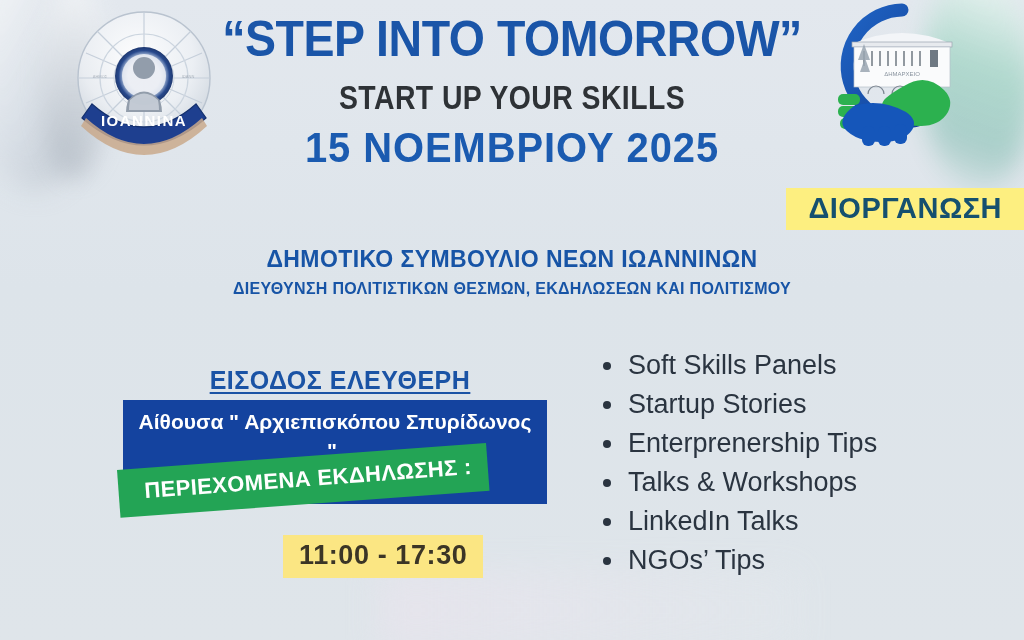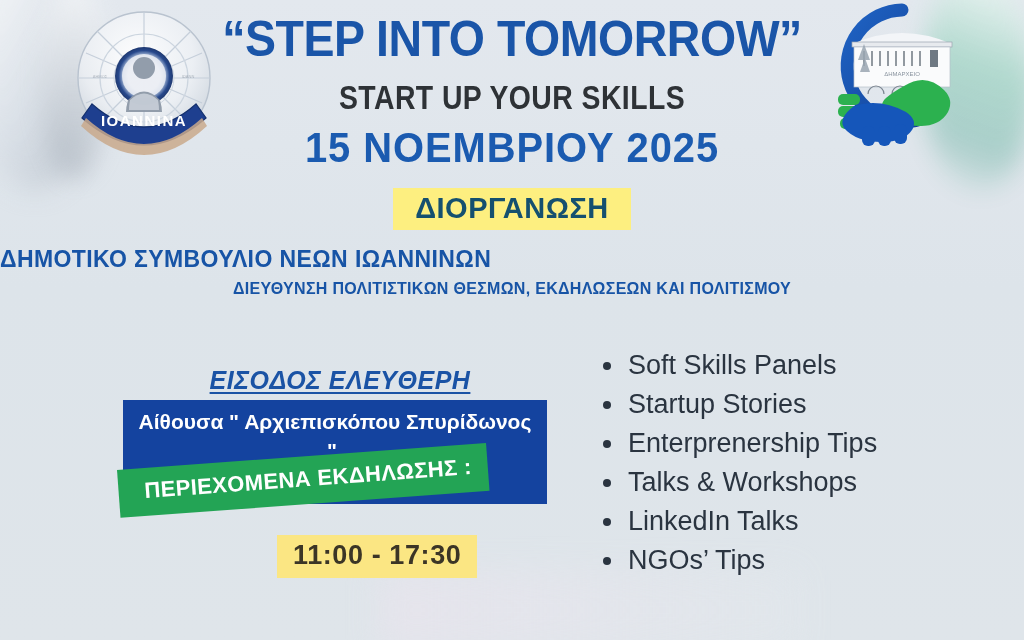--- a/index.html
+++ b/index.html
@@ -106,36 +106,36 @@
     letter-spacing: 1px;
     color: #1b5bb0;
     transform: scaleX(.95);
     white-space: nowrap;
   }
 
   
   #organiser-wrap {
     position: absolute;
     left: 0; right: 0; top: 188px;
-    text-align: center;
+    text-align: right;
   }
   #organiser-badge {
     display: inline-block;
     background: #fdef80;
     color: #15506f;
     font-weight: 700;
     font-size: 29px;
     letter-spacing: .5px;
     padding: 5px 22px 7px 22px;
     line-height: 1.05;
   }
   #org-line1 {
     position: absolute;
     left: 0; right: 0; top: 246px;
-    text-align: left;
+    text-align: center;
     color: #1754a6;
     font-weight: 700;
     font-size: 23px;
     letter-spacing: .4px;
     white-space: nowrap;
   }
   #org-line2 {
     position: absolute;
     left: 0; right: 0; top: 280px;
     text-align: center;
@@ -150,21 +150,20 @@
   #entry-free {
     position: absolute;
     left: 110px; width: 460px; top: 366px;
     text-align: center;
     color: #1a53a5;
     font-weight: 700;
     font-size: 25px;
     letter-spacing: .5px;
     text-decoration: underline;
     text-underline-offset: 3px;
-    font-style: italic;
   }
   #venue-box {
     position: absolute;
     left: 123px; top: 400px;
     width: 424px;
     background: #14439f;
     color: #ffffff;
     text-align: center;
     font-weight: 700;
     font-size: 21px;
@@ -182,21 +181,21 @@
     font-size: 22px;
     letter-spacing: .4px;
     text-align: right;
     padding: 10px 16px 12px 16px;
     box-sizing: border-box;
     transform: rotate(-4.2deg);
     transform-origin: left top;
   }
   #time-box {
     position: absolute;
-    left: 277px; top: 535px;
+    left: 283px; top: 535px;
     background: #fbe683;
     color: #3b3526;
     font-weight: 700;
     font-size: 27px;
     letter-spacing: .6px;
     padding: 5px 16px 7px 16px;
   }
 
   
   #agenda-list {

